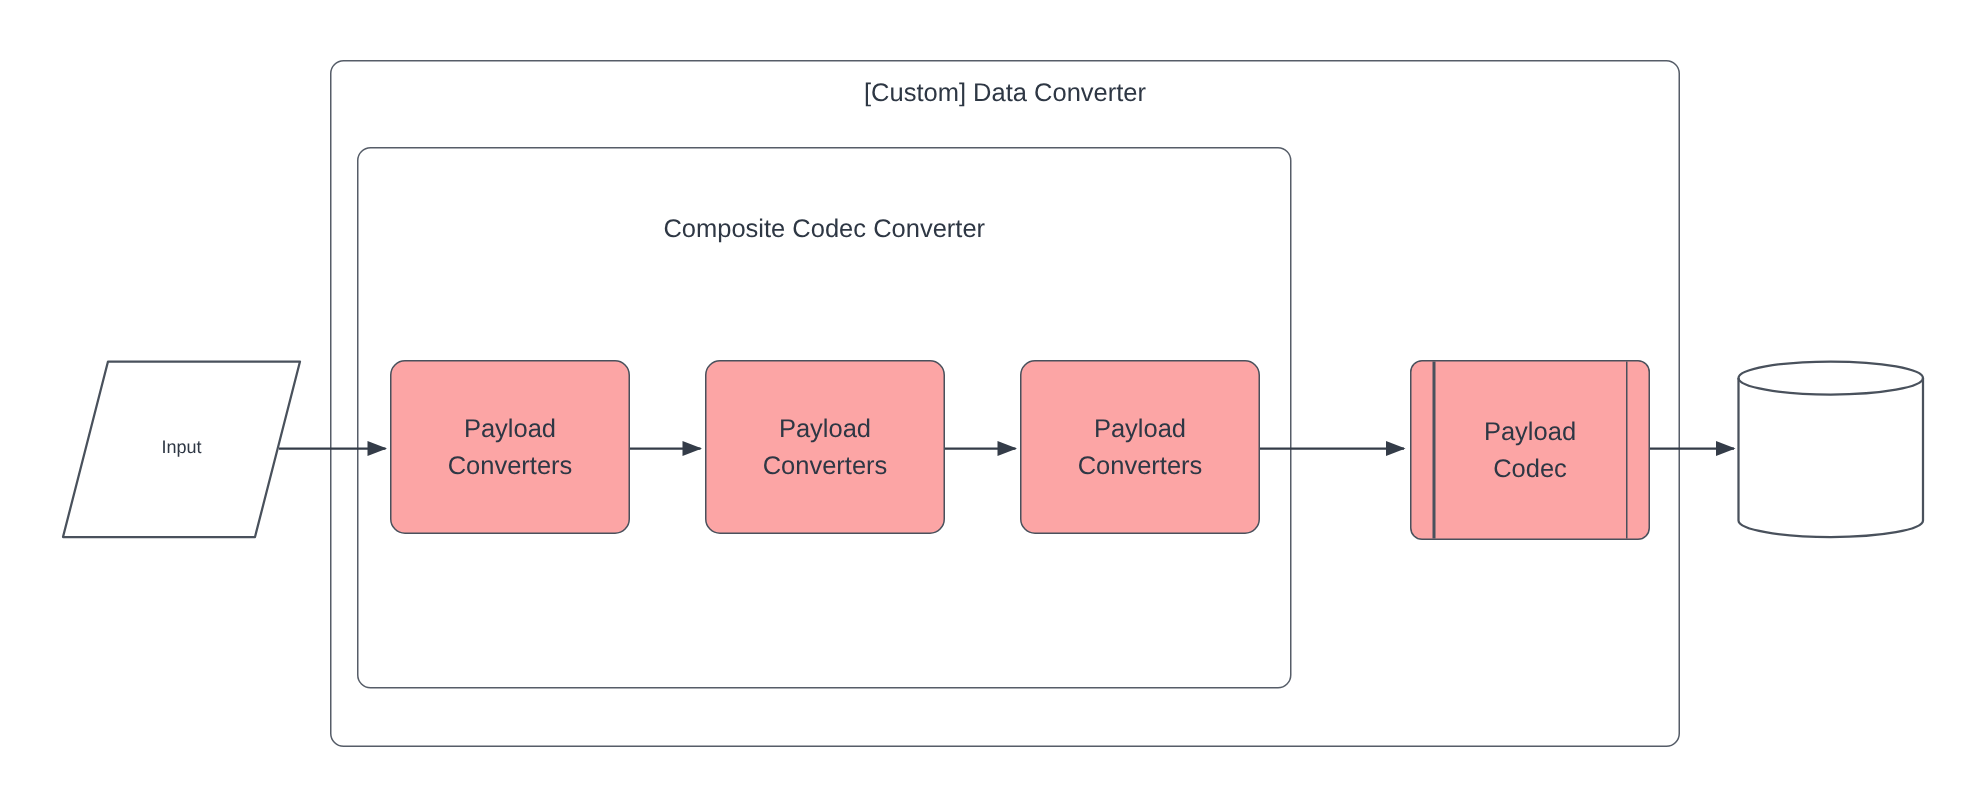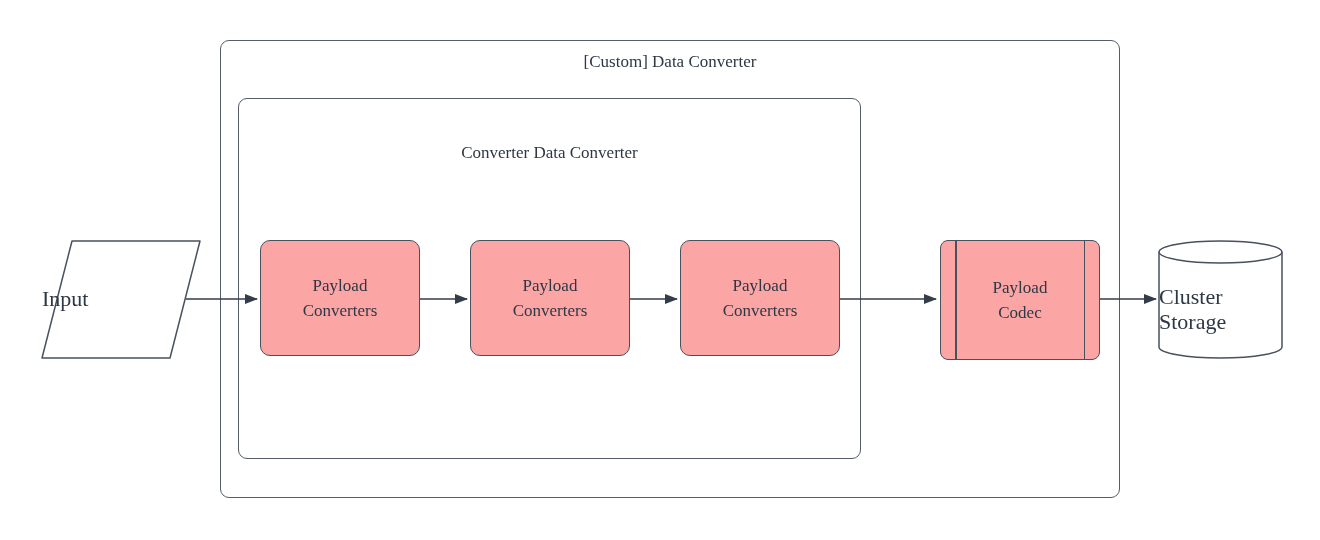--- a/index.html
+++ b/index.html
@@ -2,21 +2,21 @@
 <html><head>
 <meta charset="utf-8">
 <style>
   * { margin: 0; padding: 0; box-sizing: border-box; }
   html, body { background: #ffffff; }
   .canvas {
     position: relative;
     width: 1320px;
     height: 540px;
     background: #ffffff;
-    font-family: Liberation Serif, serif;
+    font-family: Liberation Sans, sans-serif;
     color: #2e3744;
     overflow: hidden;
   }
   .svg-layer {
     position: absolute;
     left: 0; top: 0;
     width: 1320px; height: 540px;
     z-index: 2;
     pointer-events: none;
   }
@@ -60,22 +60,22 @@
   .codec-bar {
     position: absolute;
     top: 0; bottom: 0;
     width: 1.5px;
     background: #49515c;
   }
   .codec-bar-left  { left: 14px; }
   .codec-bar-right { right: 14px; }
   .shape-label {
     position: absolute;
-    text-align: left;
-    font-size: 22px;
+    text-align: center;
+    font-size: 12px;
     line-height: 25px;
     white-space: pre-line;
     z-index: 3;
   }
   .input-label   { left: 42px;   top: 286px; width: 158px; }
   .storage-label { left: 1159px; top: 284px; width: 123px; }
 </style>
 </head>
 <body>
 
@@ -97,21 +97,21 @@
     <line x1="420" y1="299" x2="467" y2="299" stroke="#343c48" stroke-width="1.5" marker-end="url(#arrowhead)"></line>
     <line x1="630" y1="299" x2="677" y2="299" stroke="#343c48" stroke-width="1.5" marker-end="url(#arrowhead)"></line>
     <line x1="840" y1="299" x2="936" y2="299" stroke="#343c48" stroke-width="1.5" marker-end="url(#arrowhead)"></line>
     <line x1="1100" y1="299" x2="1156" y2="299" stroke="#343c48" stroke-width="1.5" marker-end="url(#arrowhead)"></line>
   </svg>
 
   <div class="group-box outer-box"></div>
   <div class="group-label outer-label">[Custom] Data Converter</div>
 
   <div class="group-box inner-box"></div>
-  <div class="group-label inner-label">Converter Data Converter</div>
+  <div class="group-label inner-label">Composite Codec Converter</div>
 
   <div class="node conv-1">
     <span>Payload
 Converters</span>
   </div>
   <div class="node conv-2">
     <span>Payload
 Converters</span>
   </div>
   <div class="node conv-3">
@@ -120,16 +120,14 @@
   </div>
 
   <div class="node codec">
     <div class="codec-bar codec-bar-left"></div>
     <div class="codec-bar codec-bar-right"></div>
     <span>Payload
 Codec</span>
   </div>
 
   <div class="shape-label input-label">Input</div>
-  <div class="shape-label storage-label">Cluster
-Storage</div>
 
 </div>
 
 </body></html>

